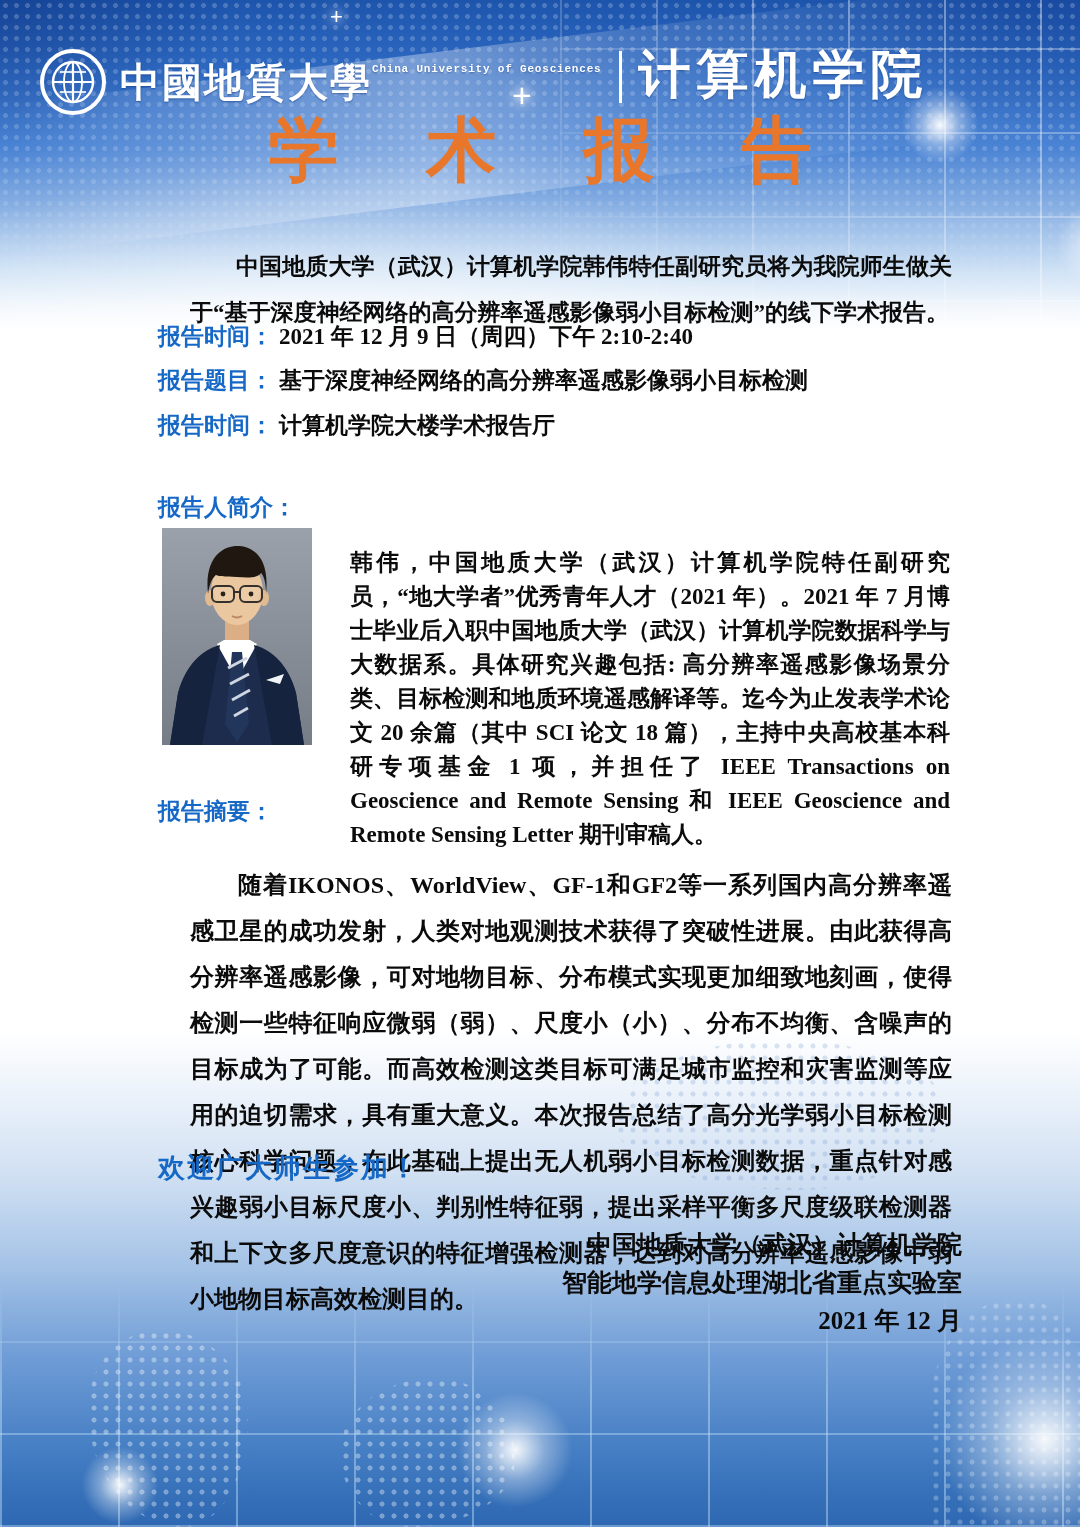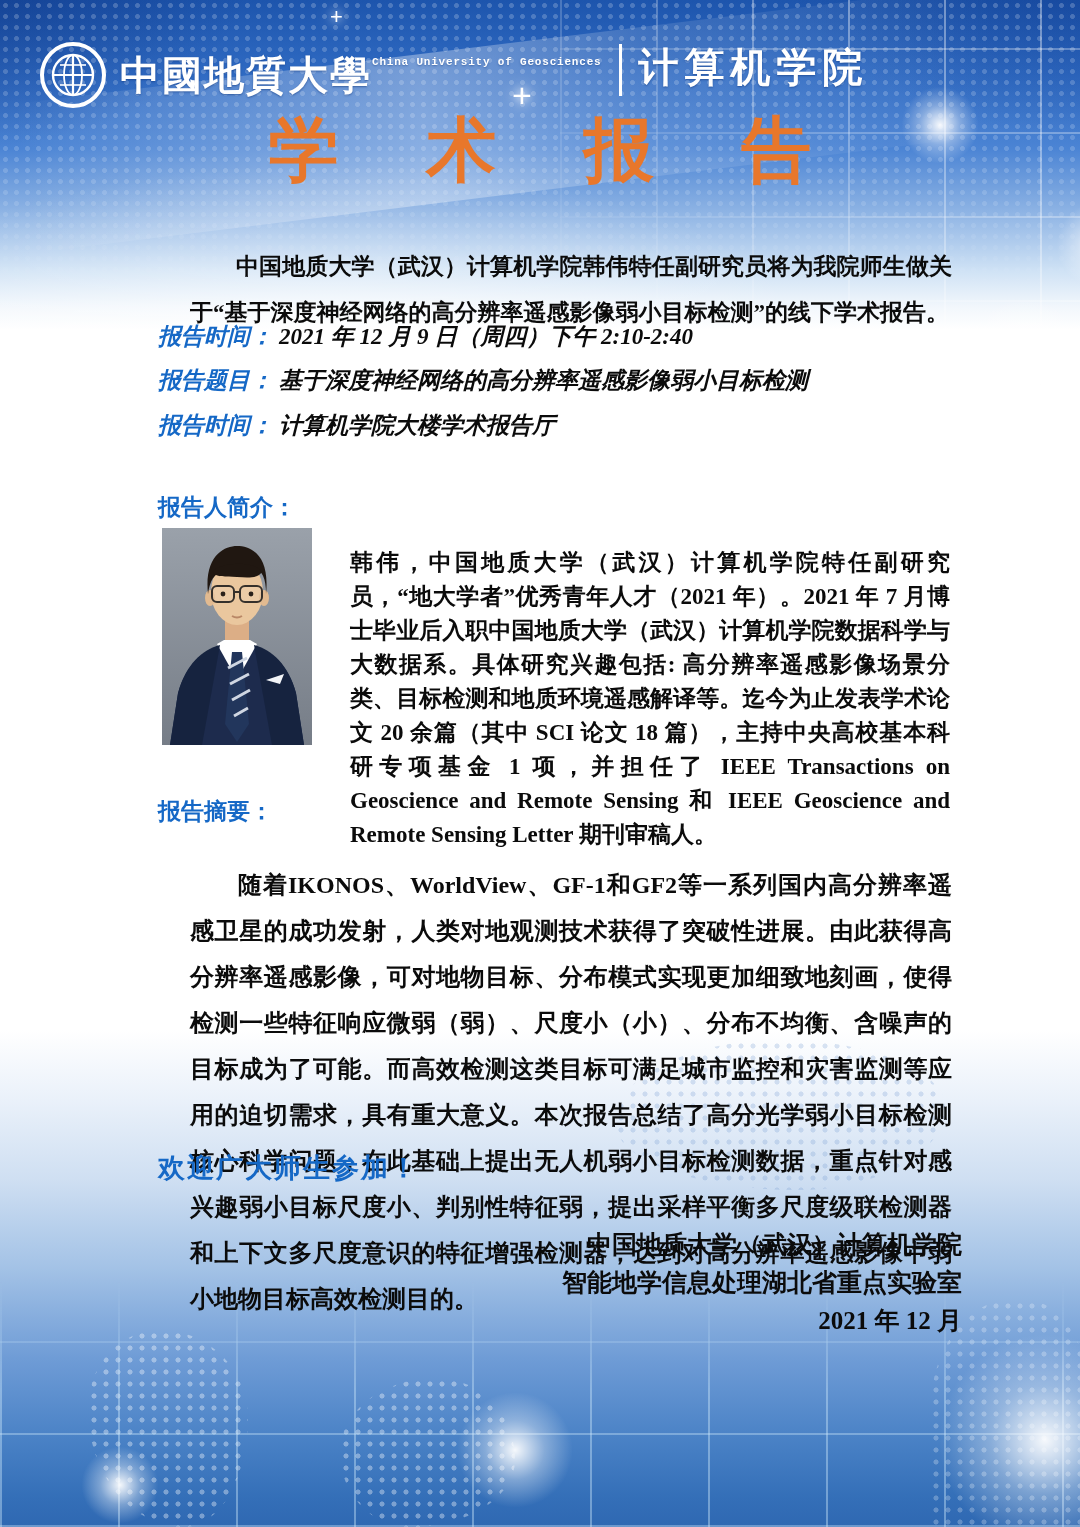--- a/index.html
+++ b/index.html
@@ -54,31 +54,31 @@
   .g6{left:1055px;top:200px;width:90px;height:90px;}
   .sparkle{position:absolute;color:#fff;font-size:34px;line-height:1;text-shadow:0 0 10px #fff,0 0 18px rgba(255,255,255,.9);}
 
   
   .logo-row{position:absolute;left:40px;top:40px;display:flex;align-items:center;color:#fff;}
   .seal{width:66px;height:66px;flex:0 0 auto;}
   .logo-cn-wrap{margin-left:14px;display:flex;flex-direction:row;}
   .logo-cn{font-family:"DejaVu Serif","Liberation Serif",serif;font-weight:bold;font-size:40px;line-height:1.05;letter-spacing:2px;text-shadow:0 1px 2px rgba(20,60,130,.6);}
   .logo-en{font-family:Liberation Mono, monospace;font-weight:bold;font-size:11px;letter-spacing:.8px;margin-top:2px;text-shadow:0 1px 2px rgba(20,60,130,.5);}
   .logo-divider{width:3px;height:52px;background:#fff;margin:0 16px 10px 18px;align-self:center;}
-  .logo-college{font-family:Liberation Mono, monospace;font-weight:bold;font-size:40px;letter-spacing:6px;padding-bottom:14px;text-shadow:0 1px 2px rgba(20,60,130,.6);}
+  .logo-college{font-family:Liberation Mono, monospace;font-weight:bold;font-size:52px;letter-spacing:6px;padding-bottom:14px;text-shadow:0 1px 2px rgba(20,60,130,.6);}
 
   
   .main-title{position:absolute;left:0;top:104px;width:1080px;text-align:center;
     color:var(--title-orange);font-size:70px;font-weight:900;letter-spacing:34px;text-indent:34px;}
 
   
   .serif{font-family:"Liberation Serif","DejaVu Serif",serif;margin-left:32px;}
   .intro{position:absolute;left:158px;top:221px;width:762px;font-size:23px;line-height:46px;
     font-weight:bold;color:var(--text-black);text-align:justify;text-indent:2em;}
-  .details{position:absolute;left:158px;top:314px;width:762px;font-style:italic;}
+  .details{position:absolute;left:158px;top:314px;width:762px;}
   .detail-row{height:44.5px;font-size:23px;font-weight:bold;display:flex;align-items:center;}
   .detail-label{color:var(--label-blue);white-space:pre;}
   .detail-value{color:var(--text-black);margin-left:6px;}
   .section-label{position:absolute;left:158px;font-size:23px;font-weight:bold;color:var(--label-blue);}
   .bio-label{top:492px;}
   .photo-box{position:absolute;left:162px;top:528px;width:150px;height:217px;overflow:hidden;}
   .bio-text{position:absolute;left:318px;top:523px;width:600px;font-size:23px;line-height:34px;
     font-weight:bold;color:var(--text-black);text-align:justify;}
   .abstract-label{top:796px;}
   .abstract-text{position:absolute;left:158px;top:838px;width:762px;font-size:24px;line-height:46px;

